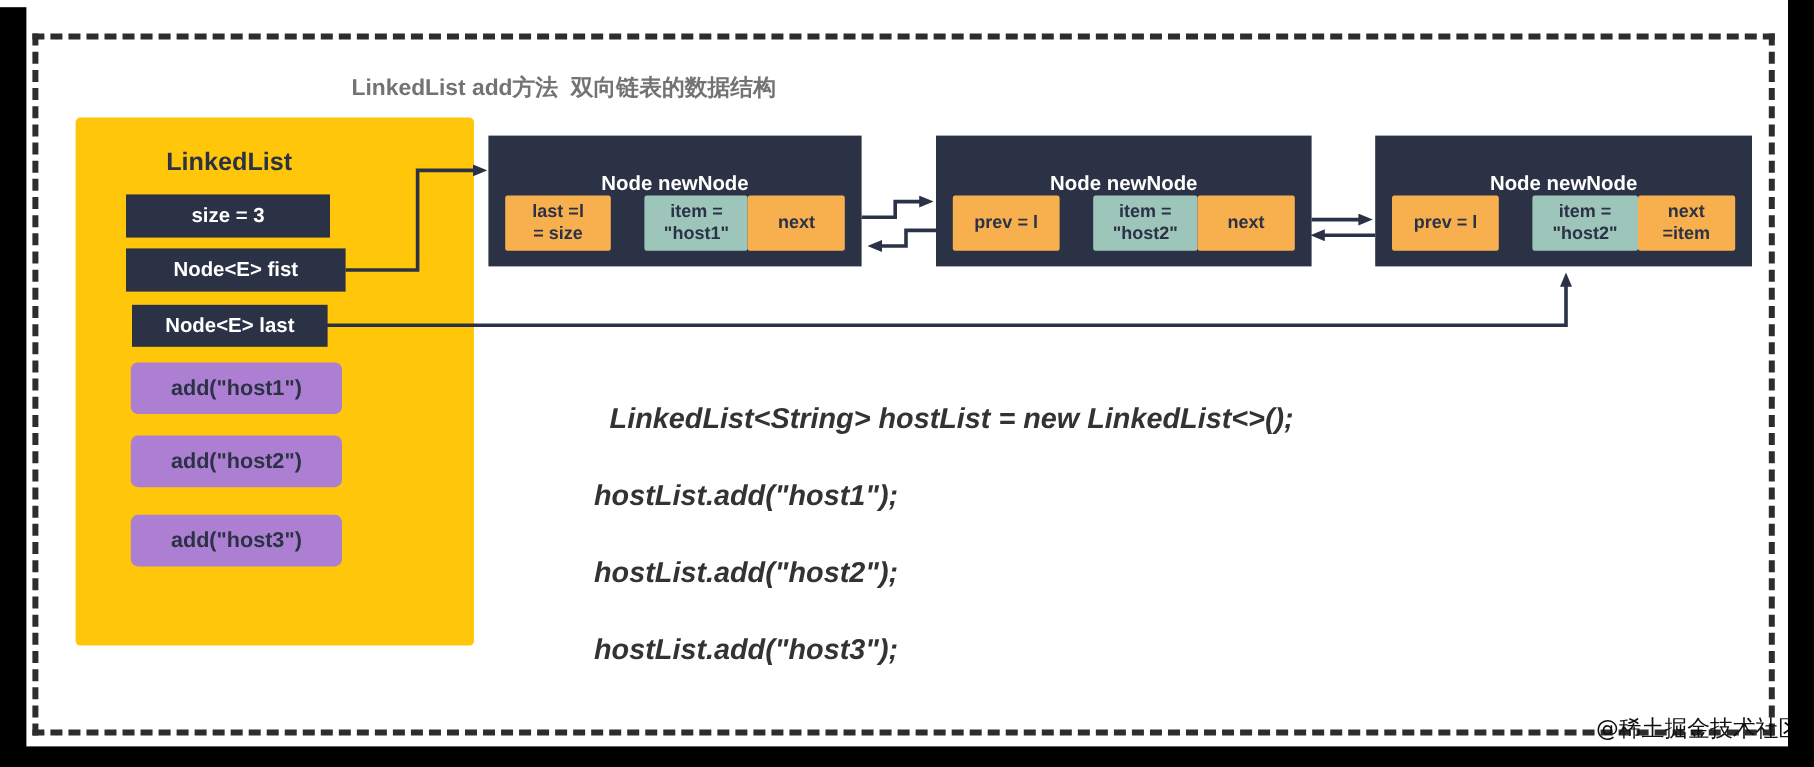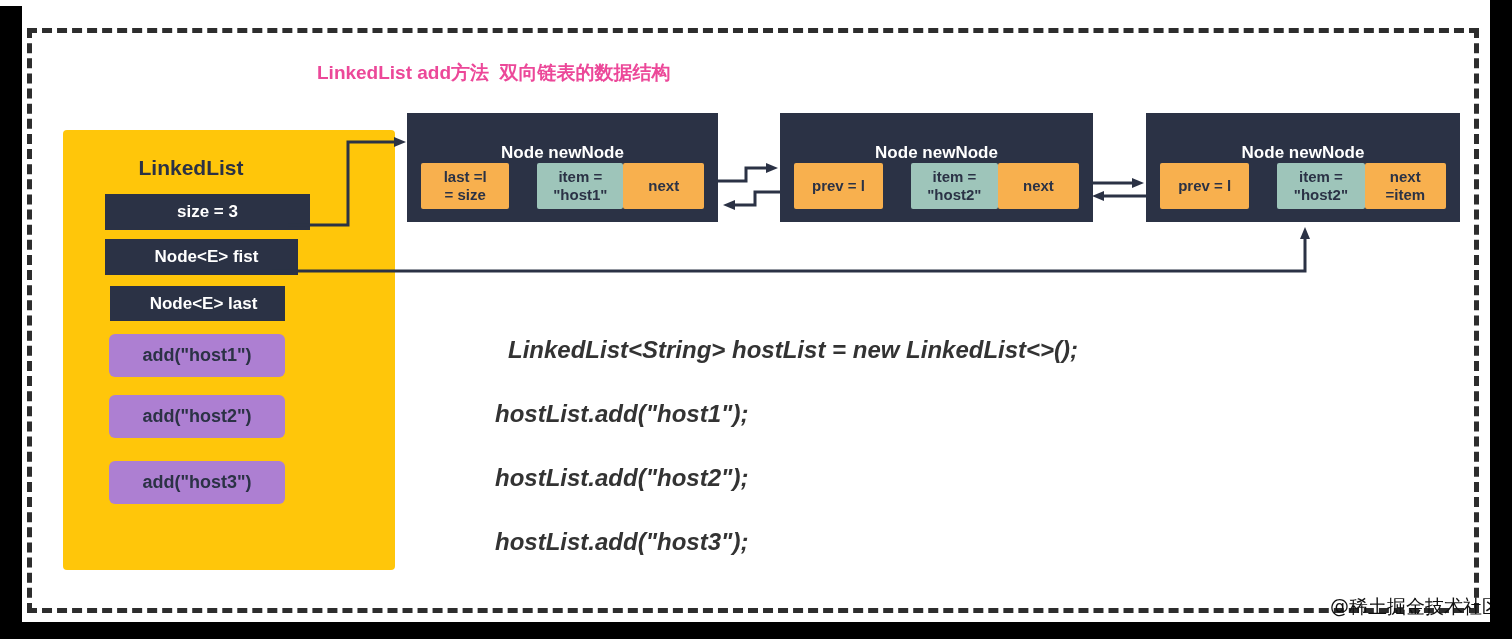--- a/index.html
+++ b/index.html
@@ -12,38 +12,38 @@
   .frame-left{left:0;top:6px;width:22px;height:633px;}
   .frame-right{left:1490px;top:0;width:22px;height:639px;}
   .frame-bottom{left:0;top:622px;width:1512px;height:17px;}
   
   .dashed-border{
     position:absolute;left:27px;top:28px;width:1452px;height:585px;
     border:5px dashed #2d2d2d;z-index:1;box-sizing:border-box;
   }
   .diagram-title{
     position:absolute;left:293px;top:60px;font-size:19px;font-weight:bold;
-    color:#ec4899;z-index:2;white-space:pre;margin-left:24px;
+    color:#737373;z-index:2;white-space:pre;
   }
   
   .yellow-panel{
     position:absolute;left:63px;top:98px;width:332px;height:440px;
-    background:#ffc60a;border-radius:4px;z-index:2;margin-top:32px;
+    background:#ffc60a;border-radius:4px;z-index:2;
   }
   .ll-title{
     position:absolute;left:0;top:26px;width:256px;text-align:center;
     font-size:21px;font-weight:bold;color:#2b3245;
   }
   .ll-field{
     position:absolute;background:#2b3245;color:#ffffff;font-weight:bold;
     font-size:17px;display:flex;align-items:center;justify-content:center;
   }
-  .ll-field.f0{left:42px;top:64px;width:205px;height:36px;}
-  .ll-field.f1{left:42px;top:109px;width:183px;height:36px;padding-left:10px;}
-  .ll-field.f2{left:47px;top:156px;width:163px;height:35px;padding-left:12px;}
+  .ll-field.f0{left:42px;top:64px;width:170px;height:36px;}
+  .ll-field.f1{left:42px;top:109px;width:183px;height:36px;}
+  .ll-field.f2{left:47px;top:156px;width:163px;height:35px;}
   .ll-method{
     position:absolute;left:46px;width:176px;height:43px;background:#ad7fd2;
     border-radius:6px;color:#2b3245;font-weight:bold;font-size:18px;
     display:flex;align-items:center;justify-content:center;
   }
   .ll-method.m0{top:204px;}
   .ll-method.m1{top:265px;}
   .ll-method.m2{top:331px;}
   
   .node{position:absolute;top:113px;height:109px;background:#2b3245;z-index:2;}

